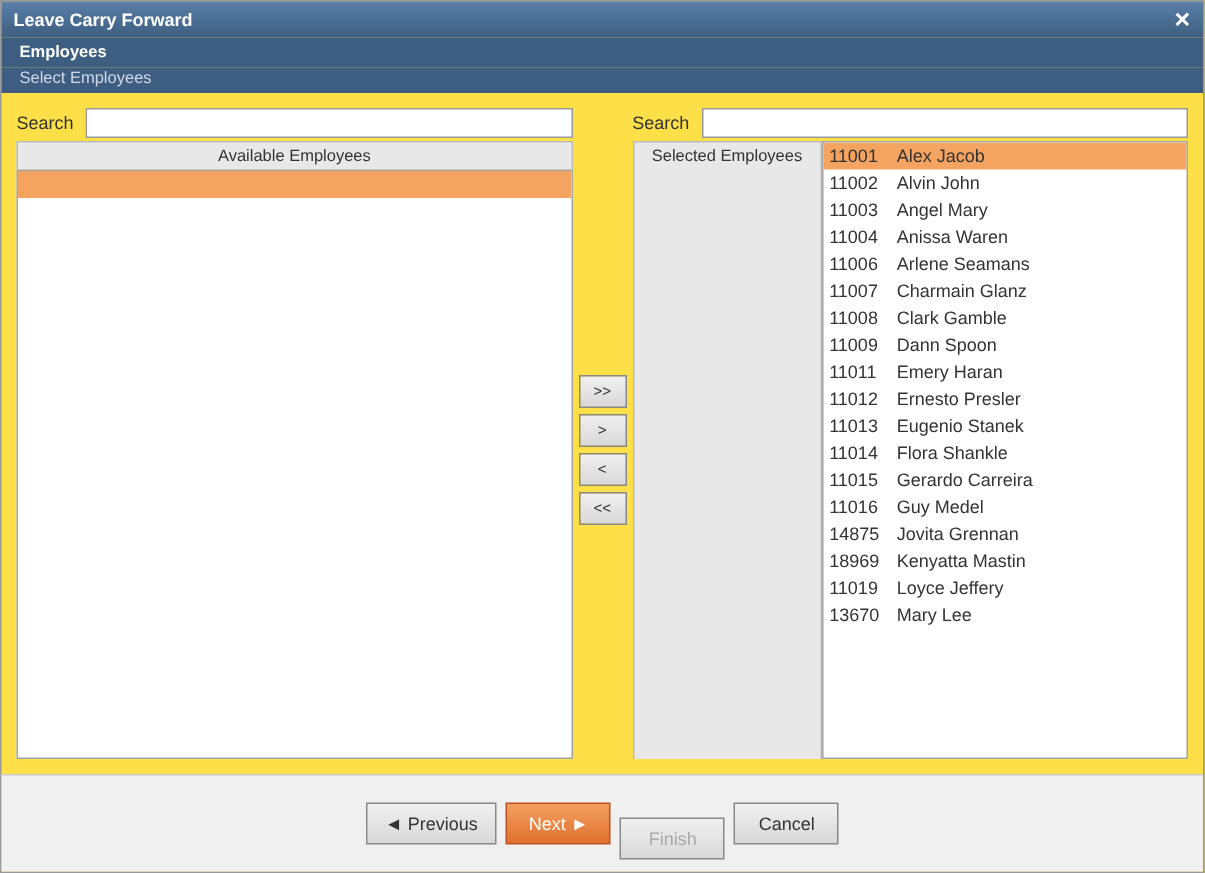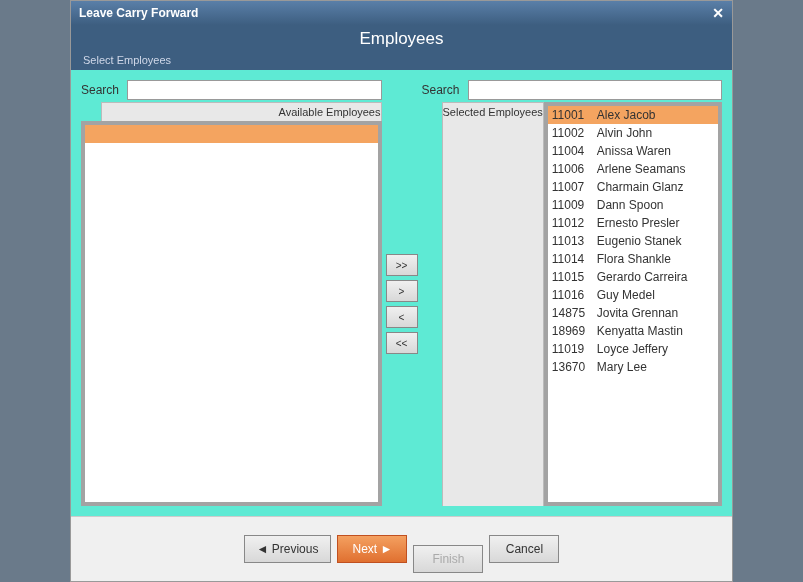--- a/index.html
+++ b/index.html
@@ -8,23 +8,23 @@
       background: #6a7a8a;
       display: flex;
       align-items: center;
       justify-content: center;
       width: 803px;
       height: 582px;
       overflow: hidden;
     }
 
     .dialog {
-      width: 663px;
+      width: 803px;
       height: 582px;
-      background: #5eead4;
+      background: #fde047;
       border: 1px solid #999;
       display: flex;
       flex-direction: column;
     }
 
     .title-bar {
       background: linear-gradient(to bottom, #5a7fa8, #3d5e80);
       color: white;
       padding: 4px 8px;
       display: flex;
@@ -42,23 +42,22 @@
       font-weight: bold;
       background: none;
       border: none;
       line-height: 1;
     }
 
     .section-header {
       background: #3d5e80;
       color: white;
       padding: 4px 12px;
-      font-weight: normal;
-      font-size: 17px;
-      text-align: center;
+      font-weight: bold;
+      font-size: 11px;
     }
 
     .section-subheader {
       background: #3d5e80;
       color: #d0d8e8;
       padding: 1px 12px 4px 12px;
       font-size: 11px;
     }
 
     .content-area {
@@ -96,30 +95,29 @@
     .right-panel {
       flex: 1;
       display: flex;
       flex-direction: row;
     }
 
     .panel-header {
       background: #e8e8e8;
       border: 1px solid #bbb;
       border-bottom: none;
-      padding: 3px 0;
-      text-align: right;
+      padding: 3px 12px;
+      text-align: center;
       color: #333;
       font-size: 11px;
-      margin-left: 20px;
     }
 
     .list-box {
       flex: 1;
-      border: 4px solid #a3a3a3;
+      border: 1px solid #a3a3a3;
       background: white;
       overflow-y: auto;
     }
 
     .list-box::-webkit-scrollbar { width: 14px; }
     .list-box::-webkit-scrollbar-track { background: #e0e0e0; }
     .list-box::-webkit-scrollbar-thumb { background: #aaa; border: 1px solid #999; }
 
     .list-item {
       display: flex;
@@ -275,34 +273,46 @@
         <div class="list-box" id="selected-list">
         <div class="list-item selected">
               <span class="emp-id">11001</span>
               <span class="emp-name">Alex Jacob</span>
             </div>
             <div class="list-item">
               <span class="emp-id">11002</span>
               <span class="emp-name">Alvin John</span>
             </div>
             <div class="list-item">
+              <span class="emp-id">11003</span>
+              <span class="emp-name">Angel Mary</span>
+            </div>
+            <div class="list-item">
               <span class="emp-id">11004</span>
               <span class="emp-name">Anissa Waren</span>
             </div>
             <div class="list-item">
               <span class="emp-id">11006</span>
               <span class="emp-name">Arlene Seamans</span>
             </div>
             <div class="list-item">
               <span class="emp-id">11007</span>
               <span class="emp-name">Charmain Glanz</span>
             </div>
             <div class="list-item">
+              <span class="emp-id">11008</span>
+              <span class="emp-name">Clark Gamble</span>
+            </div>
+            <div class="list-item">
               <span class="emp-id">11009</span>
               <span class="emp-name">Dann Spoon</span>
+            </div>
+            <div class="list-item">
+              <span class="emp-id">11011</span>
+              <span class="emp-name">Emery Haran</span>
             </div>
             <div class="list-item">
               <span class="emp-id">11012</span>
               <span class="emp-name">Ernesto Presler</span>
             </div>
             <div class="list-item">
               <span class="emp-id">11013</span>
               <span class="emp-name">Eugenio Stanek</span>
             </div>
             <div class="list-item">

